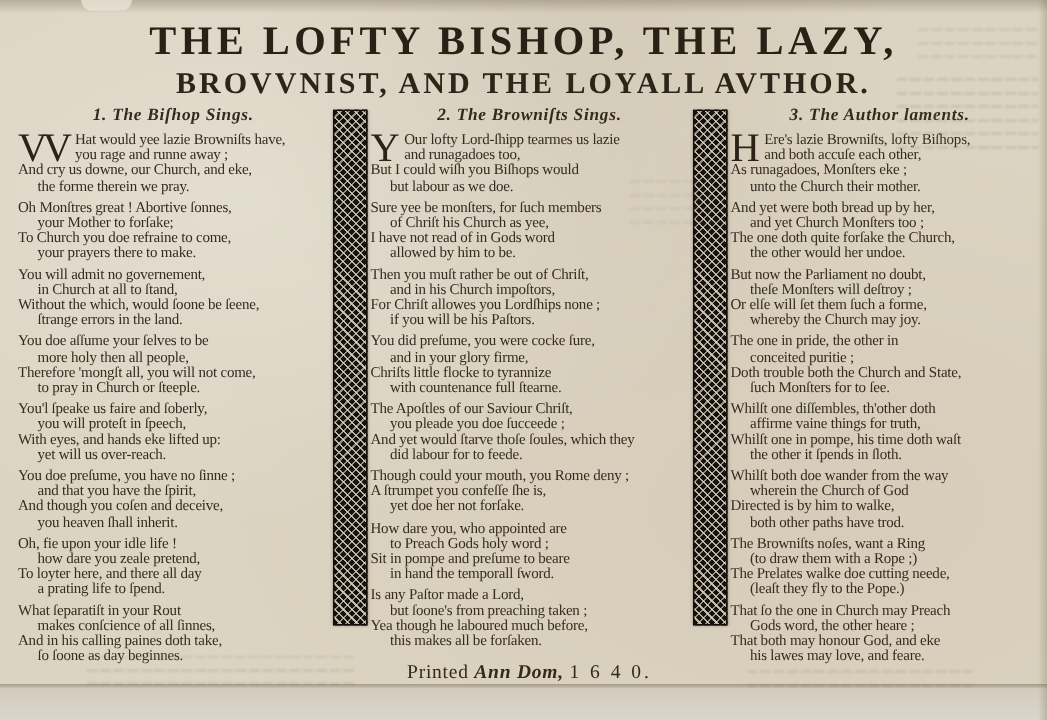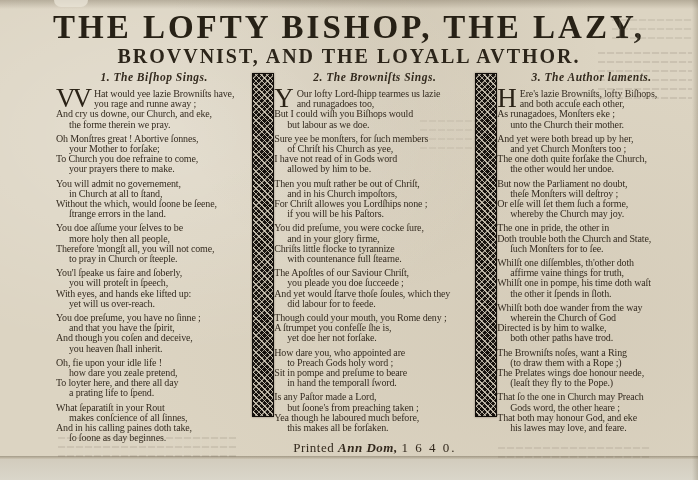--- a/index.html
+++ b/index.html
@@ -16,29 +16,29 @@
   .tear-notch{position:absolute;top:0;left:54px;width:34px;height:7px;
     background:#e9e4d6;border-radius:0 0 10px 10px;opacity:.8;}
   .bottom-crease{position:absolute;top:456px;left:0;right:0;height:3px;
     background:linear-gradient(rgba(95,85,65,0.45), rgba(95,85,65,0.1));}
   .bottom-strip{position:absolute;top:459px;left:0;right:0;bottom:0;
     background:linear-gradient(#d2ccbd,#dad6ca);}
   .right-shade{position:absolute;top:0;right:0;width:6px;bottom:0;
     background:linear-gradient(to left, rgba(100,90,70,0.25), rgba(100,90,70,0));}
 
   .title-block{position:relative;text-align:center;padding-top:9px;color:#2721166;}
-  .title-line1{font-size:33px;line-height:36px;font-weight:bold;letter-spacing:3px;
+  .title-line1{font-size:27px;line-height:36px;font-weight:bold;letter-spacing:3px;
     color:#272116;white-space:nowrap;}
   .title-line2{font-size:20px;line-height:23px;font-weight:bold;letter-spacing:2px;
     color:#2c251a;white-space:nowrap;}
 
   .columns{position:relative;display:flex;justify-content:space-between;
     padding:3px 12px 0 12px;align-items:flex-start;}
   .column{position:relative;}
-  .col-1{width:207px;margin-left:44px;}
+  .col-1{width:207px;}
   .col-2{width:212px;}
   .col-3{width:199px;}
   .col-heading{font-style:italic;font-size:11.5px;line-height:13px;text-align:center;
     margin:0 0 5px 0;font-weight:bold;letter-spacing:0.5px;color:#332a1e;}
   .stanza{margin-bottom:4px;}
   .line{font-size:10px;line-height:10.2px;letter-spacing:-0.15px;white-space:nowrap;}
   .indent{padding-left:13px;}
   .dropcap{float:left;font-size:27px;line-height:19px;height:19px;margin-right:3px;
     color:#2b2317;}
   .dropcap.wide{letter-spacing:-3px;margin-right:5px;}
@@ -214,39 +214,40 @@
             <div class="line indent">the other would her undoe.</div>
           </div>
           <div class="stanza">
             <div class="line">But now the Parliament no doubt,</div>
             <div class="line indent">theſe Monſters will deſtroy ;</div>
             <div class="line">Or elſe will ſet them ſuch a forme,</div>
             <div class="line indent">whereby the Church may joy.</div>
           </div>
           <div class="stanza">
             <div class="line">The one in pride, the other in</div>
+            <div class="line indent">conceited puritie ;</div>
             <div class="line">Doth trouble both the Church and State,</div>
             <div class="line indent">ſuch Monſters for to ſee.</div>
           </div>
           <div class="stanza">
             <div class="line">Whilſt one diſſembles, th'other doth</div>
             <div class="line indent">affirme vaine things for truth,</div>
             <div class="line">Whilſt one in pompe, his time doth waſt</div>
             <div class="line indent">the other it ſpends in ſloth.</div>
           </div>
           <div class="stanza">
             <div class="line">Whilſt both doe wander from the way</div>
             <div class="line indent">wherein the Church of God</div>
             <div class="line">Directed is by him to walke,</div>
             <div class="line indent">both other paths have trod.</div>
           </div>
           <div class="stanza">
             <div class="line">The Browniſts noſes, want a Ring</div>
             <div class="line indent">(to draw them with a Rope ;)</div>
-            <div class="line">The Prelates wings doe honour neede,</div>
+            <div class="line">The Prelates walke doe cutting neede,</div>
             <div class="line indent">(leaſt they fly to the Pope.)</div>
           </div>
           <div class="stanza">
             <div class="line">That ſo the one in Church may Preach</div>
             <div class="line indent">Gods word, the other heare ;</div>
             <div class="line">That both may honour God, and eke</div>
             <div class="line indent">his lawes may love, and feare.</div>
           </div>
         </div>
     </section>

